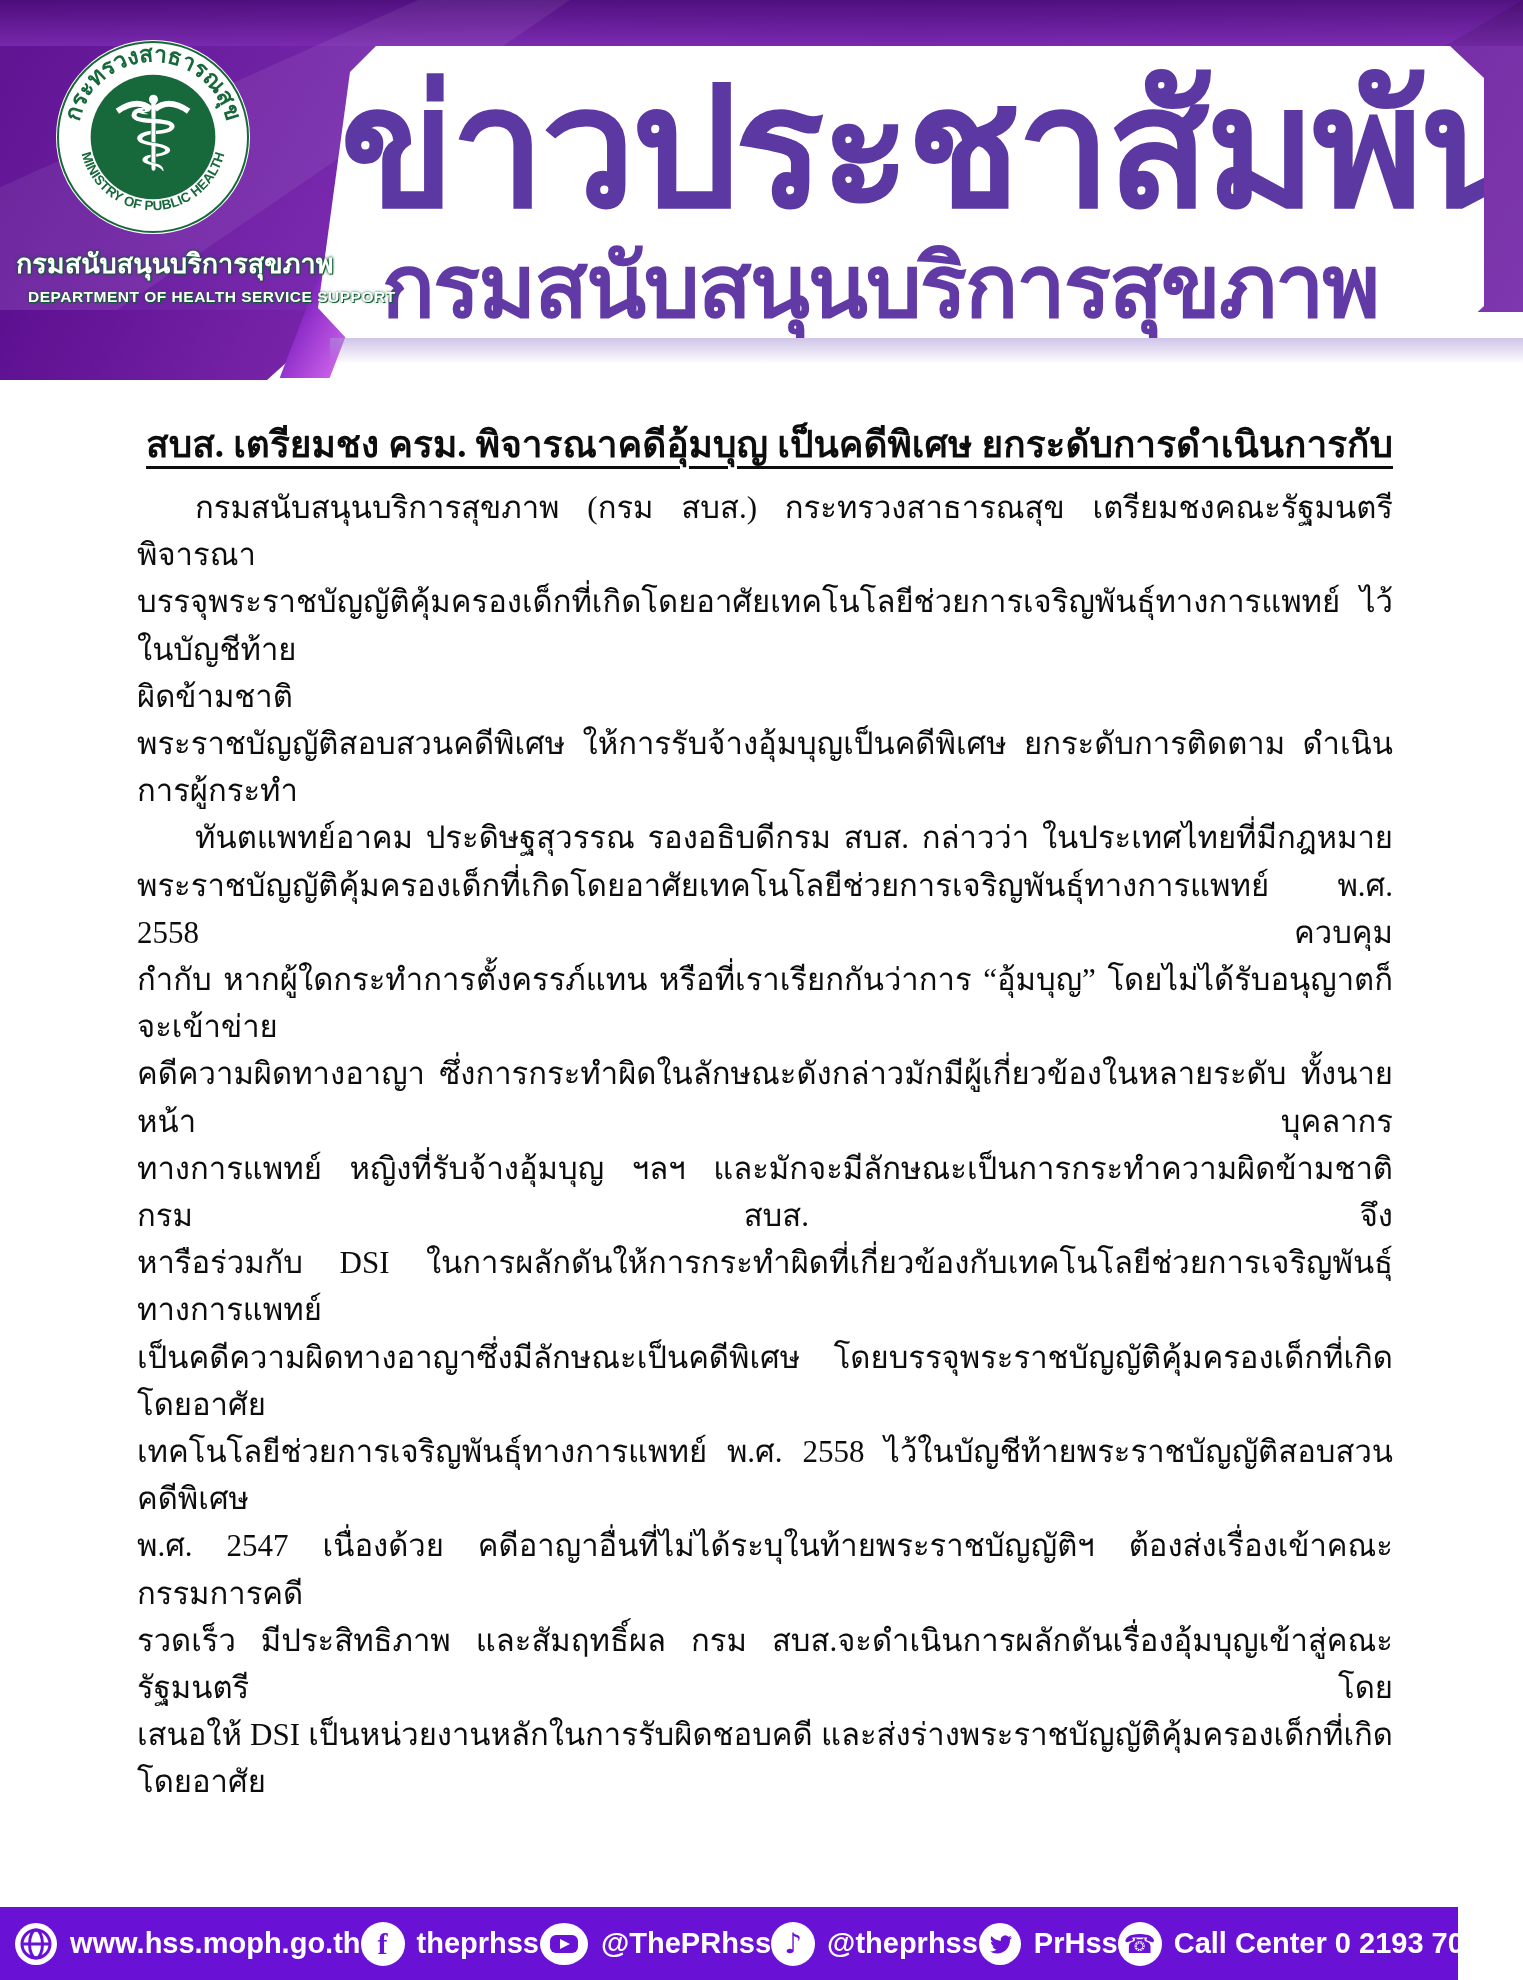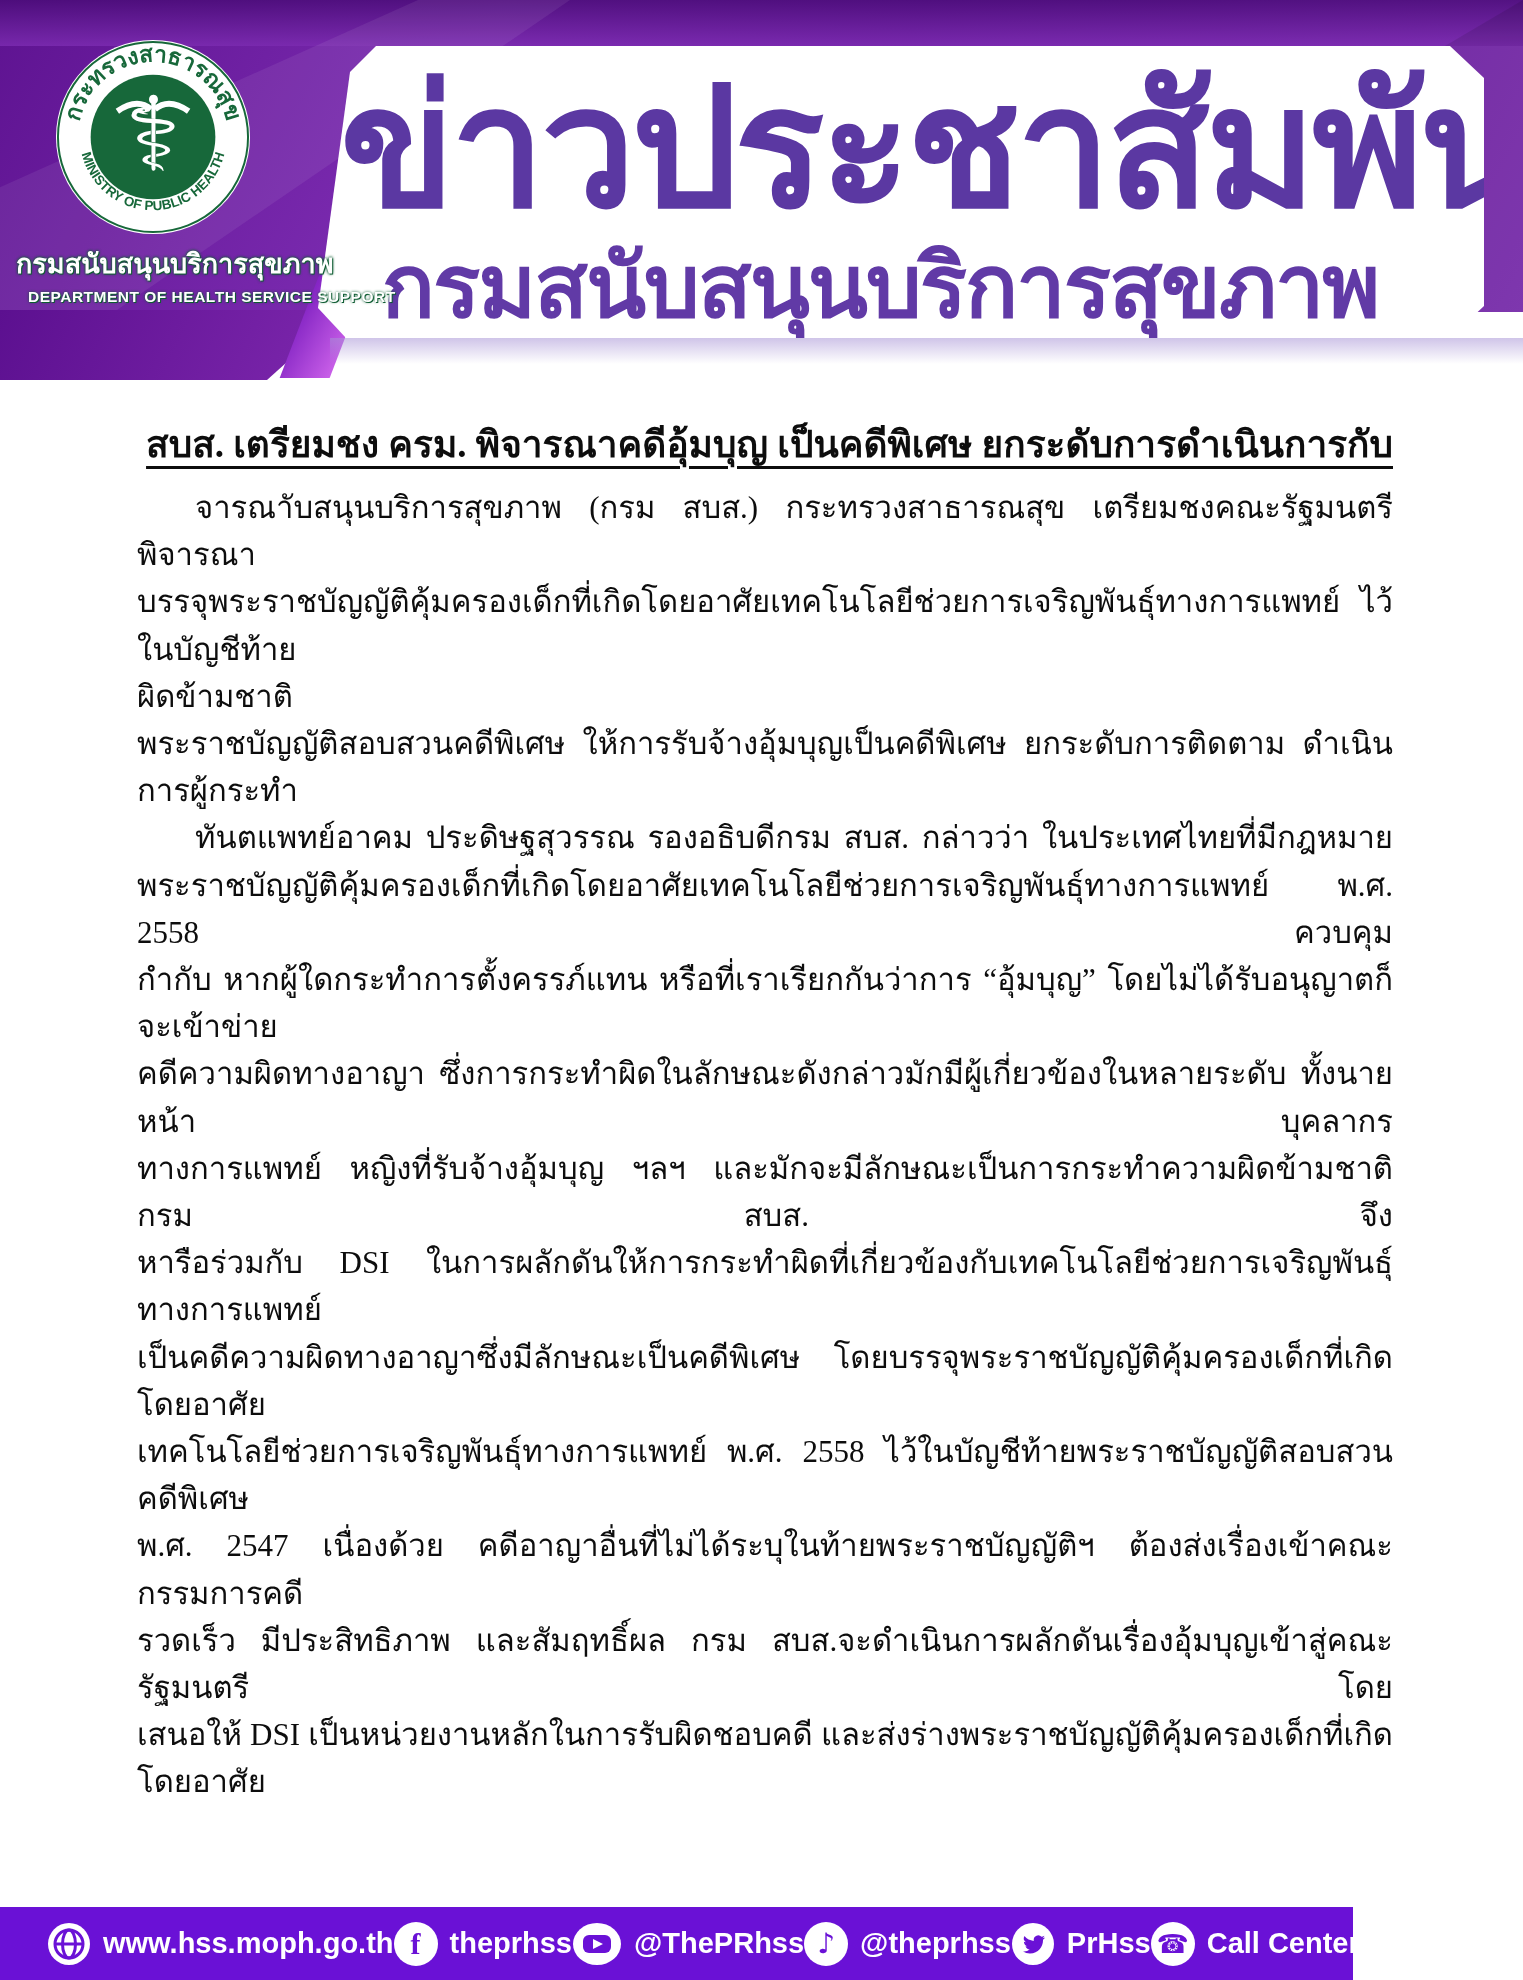--- a/index.html
+++ b/index.html
@@ -76,23 +76,23 @@
   }
   .doc-body{margin-top:9px;}
   .para .line{
     font-size:31px;line-height:47.2px;
     text-align:justify;text-align-last:justify;
   }
   .para .line:first-child{text-indent:58px;}
   .para .line:last-child{text-align-last:left;}
   
   .footer{
-    position:absolute;left:0;top:1907px;width:1353px;height:73px;background:#6a11d6;
+    position:absolute;left:0;top:1907px;width:1458px;height:73px;background:#6a11d6;
     display:flex;align-items:center;justify-content:space-between;
-    padding:0 47px;box-sizing:border-box;
+    padding:0 14px;box-sizing:border-box;
     font-family:"Liberation Sans", sans-serif;
   }
   .f-item{display:flex;align-items:center;gap:12px;}
   .f-label{color:#ffffff;font-weight:bold;font-size:29px;white-space:nowrap;}
   .f-icon{display:flex;align-items:center;justify-content:center;}
   .f-circle{
     width:44px;height:44px;border-radius:50%;background:#ffffff;color:#6a11d6;
     display:flex;align-items:center;justify-content:center;
     font-weight:bold;font-family:"Liberation Sans", sans-serif;
   }
@@ -136,21 +136,21 @@
     <div class="logo-line2">DEPARTMENT OF HEALTH SERVICE SUPPORT</div>
   </div>
 </div>
 
 <div class="doc">
   <div class="doc-title">
       <div class="line">สบส. เตรียมชง ครม. พิจารณาคดีอุ้มบุญ เป็นคดีพิเศษ ยกระดับการดำเนินการกับ</div>
     </div>
   <div class="doc-body">
     <div class="para">
-        <div class="line">จารณาับสนุนบริการสุขภาพ (กรม สบส.) กระทรวงสาธารณสุข เตรียมชงคณะรัฐมนตรีพิจารณา</div>
+        <div class="line">กรมสนับสนุนบริการสุขภาพ (กรม สบส.) กระทรวงสาธารณสุข เตรียมชงคณะรัฐมนตรีพิจารณา</div>
         <div class="line">บรรจุพระราชบัญญัติคุ้มครองเด็กที่เกิดโดยอาศัยเทคโนโลยีช่วยการเจริญพันธุ์ทางการแพทย์ ไว้ในบัญชีท้าย</div>
         <div class="line">ผิดข้ามชาติ</div>
         <div class="line">พระราชบัญญัติสอบสวนคดีพิเศษ ให้การรับจ้างอุ้มบุญเป็นคดีพิเศษ ยกระดับการติดตาม ดำเนินการผู้กระทำ</div>
       </div>
     <div class="para">
         <div class="line">ทันตแพทย์อาคม ประดิษฐสุวรรณ รองอธิบดีกรม สบส. กล่าวว่า ในประเทศไทยที่มีกฎหมาย</div>
         <div class="line">พระราชบัญญัติคุ้มครองเด็กที่เกิดโดยอาศัยเทคโนโลยีช่วยการเจริญพันธุ์ทางการแพทย์ พ.ศ. 2558 ควบคุม</div>
         <div class="line">กำกับ หากผู้ใดกระทำการตั้งครรภ์แทน หรือที่เราเรียกกันว่าการ “อุ้มบุญ” โดยไม่ได้รับอนุญาตก็จะเข้าข่าย</div>
         <div class="line">คดีความผิดทางอาญา ซึ่งการกระทำผิดในลักษณะดังกล่าวมักมีผู้เกี่ยวข้องในหลายระดับ ทั้งนายหน้า บุคลากร</div>
         <div class="line">ทางการแพทย์ หญิงที่รับจ้างอุ้มบุญ ฯลฯ และมักจะมีลักษณะเป็นการกระทำความผิดข้ามชาติ กรม สบส. จึง</div>

